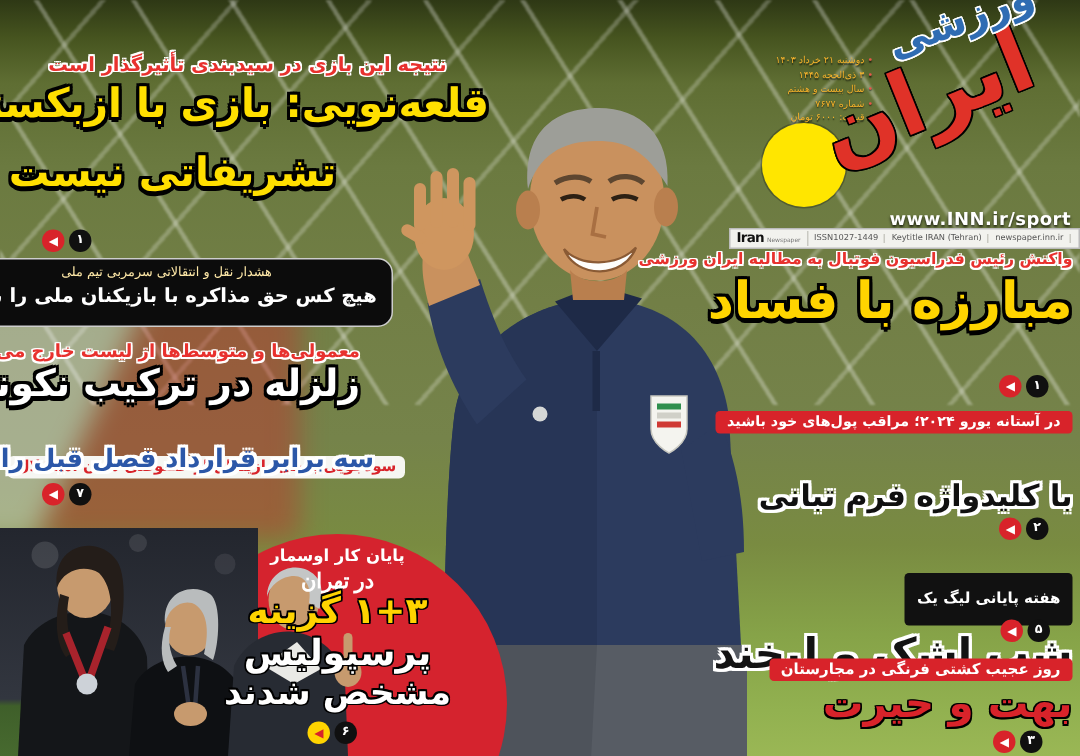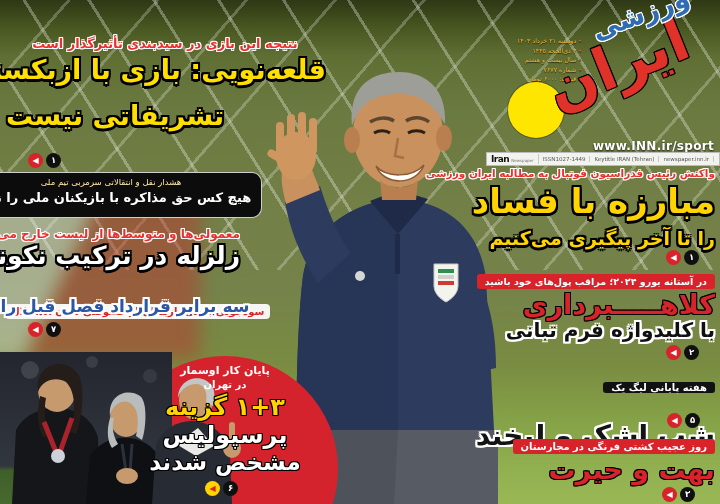--- a/index.html
+++ b/index.html
@@ -50,39 +50,39 @@
 
   
   .chip { position:absolute; display:flex; gap:3px; direction:ltr; z-index:5; align-items:center; }
   .chip-arrow { width:15px; height:15px; border-radius:50%; background:#d8232a; color:#fff; font-size:8px; line-height:15px; text-align:center; }
   .chip-arrow.yellow { background:#ffd400; color:#d8232a; }
   .chip-num { width:15px; height:15px; border-radius:50%; background:#101010; color:#fff; font-size:8.5px; line-height:15px; text-align:center; }
 
   
   .box-black { background:#0c0c0c; border:1px solid rgba(255,255,255,.8); border-radius:10px; }
   .tag-red   { background:#d8232a; color:#fff; border-radius:3px; padding:2px 8px; display:inline-block; }
-  .tag-black { background:#111; color:#fff; border-radius:3px; padding:0 8px; display:inline-block;margin-left:20px; }
+  .tag-black { background:#111; color:#fff; border-radius:3px; padding:12px 8px; display:inline-block;margin-left:20px; }
   .tag-white { background:#f6f6f2; color:#d8232a; border-radius:4px; padding:2px 6px; display:inline-block; }
 
   
   .lead-kicker { left:0; top:36px; width:330px; font-size:13px; color:#e8312e; z-index:5; }
   .lead-l1 { left:-50px; top:54px; width:385px; font-size:27px; color:#ffdf00; z-index:5; white-space:nowrap; }
   .lead-l2 { left:-25px; top:100px; width:280px; font-size:27px; color:#ffdf00; z-index:5; }
   .sec-a { left:-40px; top:172px; width:302px; height:46px; z-index:5; padding-top:4px; }
   .sec-a-kicker { font-size:8.5px; color:#ffe9a8; text-align:center; font-weight:normal; }
   .sec-a-head { font-size:13px; color:#fff; text-align:center; white-space:nowrap; margin-top:3px; }
   .sec-b-kicker { left:-30px; top:227px; width:270px; font-size:12px; color:#e8312e; z-index:5; white-space:nowrap; }
   .sec-b-head { left:-45px; top:241px; width:300px; font-size:25px; color:#fff; z-index:5; white-space:nowrap; }
   .sec-c-box { left:5px; top:280px; z-index:5; font-size:10px; white-space:nowrap;margin-top:24px; }
   .sec-c-head { left:-110px; top:296px; width:365px; font-size:17px; color:#2b57a8; z-index:5; white-space:nowrap; }
 
   
   .pers-circle { position:absolute; left:112px; top:356px; width:226px; height:226px; border-radius:50%; background:#d5232e; z-index:3; }
   .pers-k1 { left:135px; top:364px; width:180px; font-size:11px; color:#fff; z-index:5; }
-  .pers-k2 { left:135px; top:379px; width:180px; font-size:10px; color:#fff; z-index:5; }
+  .pers-k2 { left:135px; top:379px; width:180px; font-size:14px; color:#fff; z-index:5;font-family:Liberation Serif, serif; }
   .pers-h1 { left:120px; top:393px; width:210px; font-size:24px; color:#ffd400; z-index:5; }
   .pers-h2 { left:120px; top:421px; width:210px; font-size:24px; color:#fff; z-index:5; }
   .pers-h3 { left:120px; top:449px; width:210px; font-size:23px; color:#fff; z-index:5; }
 
   
   .r { right:5px; z-index:5; }
   .r1-kicker { top:167px; width:280px; font-size:10.5px; color:#e8312e; white-space:nowrap; }
   .r1-h1 { top:181px; width:280px; font-size:34px; color:#ffd400; }
   .r1-h2 { top:227px; width:280px; font-size:19px; color:#ffd400; }
   .r2-box { top:274px; font-size:9.5px; }
@@ -246,30 +246,28 @@
   <div class="abs ctr rtl ob pers-h1">۱+۳ گزینه</div>
   <div class="abs ctr rtl ob pers-h2">پرسپولیس</div>
   <div class="abs ctr rtl ob pers-h3">مشخص شدند</div>
   <div class="chip" style="left:205px; top:481px;">
     <span class="chip-arrow yellow">◀</span>
     <span class="chip-num">۶</span>
   </div>
 
   <div class="abs rt rtl ow r r1-kicker">واکنش رئیس فدراسیون فوتبال به مطالبه ایران ورزشی</div>
   <div class="abs rt rtl ob2 r r1-h1">مبارزه با فساد</div>
-  <div class="abs rt rtl ob2 r r1-h2">را تا آخر پیگیری می‌کنیم</div>
   <div class="chip" style="left:666px; top:250px;">
     <span class="chip-arrow">◀</span>
     <span class="chip-num">۱</span>
   </div>
 
   <div class="abs r r2-box" style="text-align:right;">
     <span class="tag-red rtl">در آستانه یورو ۲۰۲۴؛ مراقب پول‌های خود باشید</span>
   </div>
-  <div class="abs rt rtl ob r r2-h1">کلاهـــــبرداری</div>
   <div class="abs rt rtl ow2 r r2-h2">با کلیدواژه فرم تبانی</div>
   <div class="chip" style="left:666px; top:345px;">
     <span class="chip-arrow">◀</span>
     <span class="chip-num">۲</span>
   </div>
 
   <div class="abs r r3-box" style="text-align:right;">
     <span class="tag-black rtl">هفته پایانی لیگ یک</span>
   </div>
   <div class="abs rt rtl ow2 r r3-h1">شب اشک و لبخند</div>

